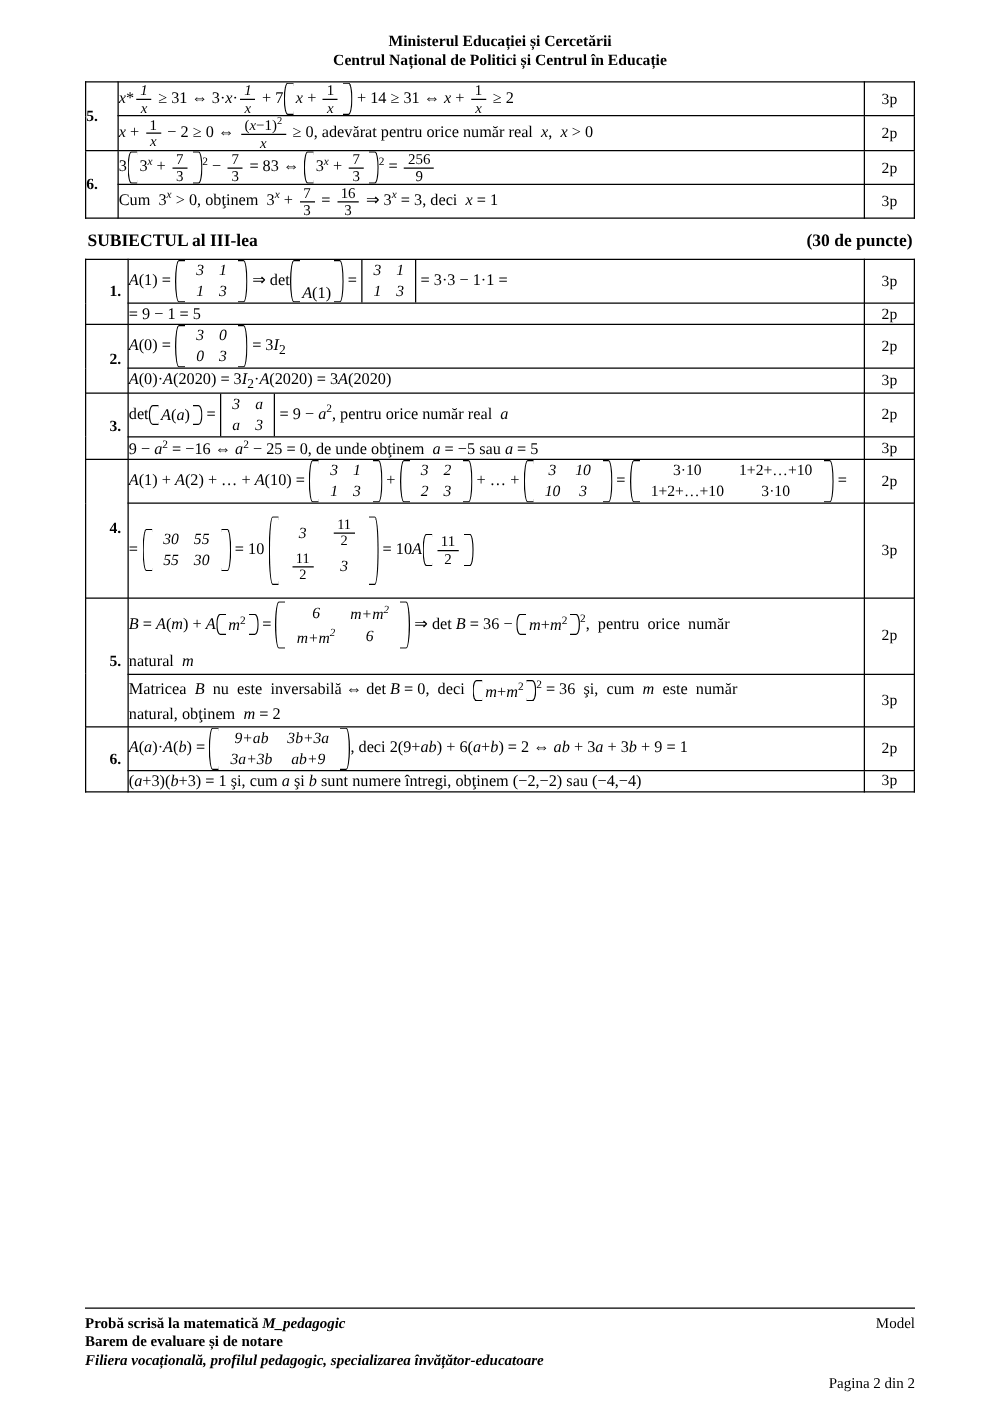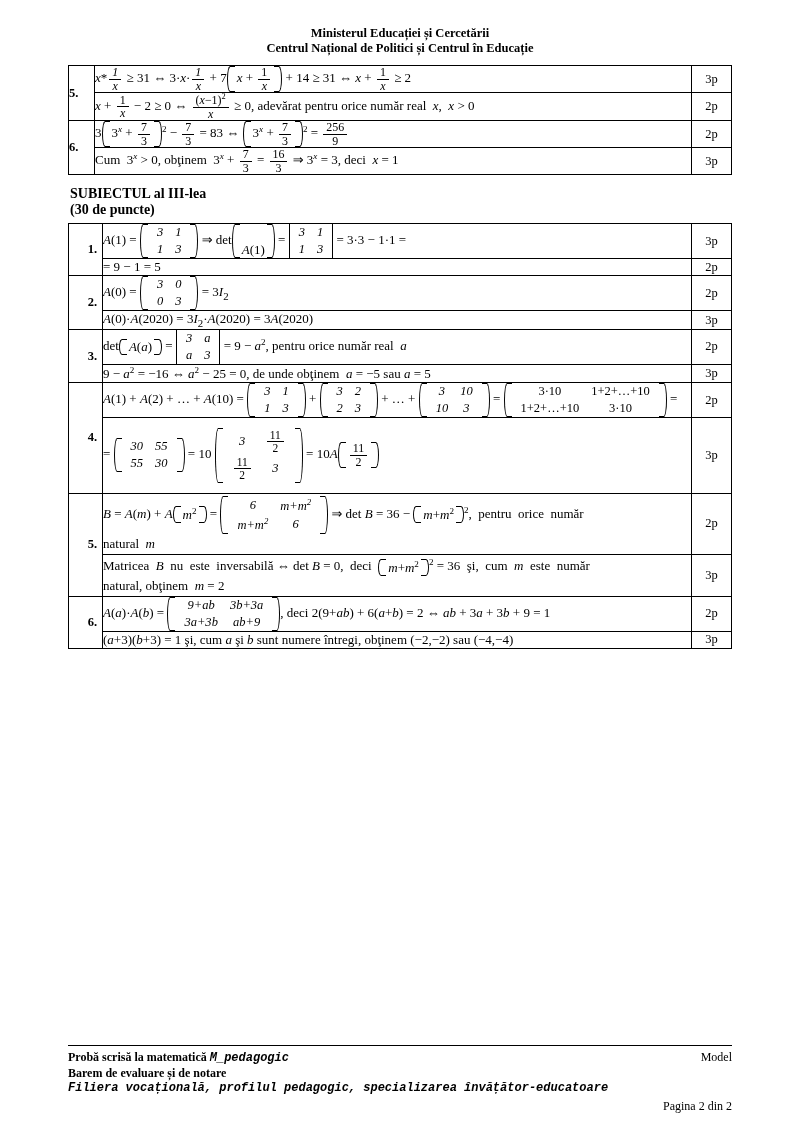--- a/index.html
+++ b/index.html
@@ -53,21 +53,20 @@
     font-size:12.5px;
   }
   .subject{
     display:flex;
     justify-content:space-between;
     align-items:baseline;
     font-weight:bold;
     font-size:14px;
     margin:11px 0 5px 0;
     padding:0 2px 0 2px;
-    flex-direction:column;
   }
   
   .m{font-family:"Liberation Serif", serif;font-style:italic;}
   .up{font-style:normal;}
   .frac{
     display:inline-block;
     vertical-align:middle;
     text-align:center;
     font-size:0.92em;
     line-height:1.05;
@@ -109,21 +108,21 @@
     font-size:12px;
   }
   .foot hr{
     border:none;border-top:1px solid #000;margin:0 0 4px 0;
   }
   .footgrid{
     display:flex;justify-content:space-between;align-items:flex-start;
   }
   .footleft div{line-height:15px;}
   .b{font-weight:bold;}
-  .it{font-style:italic;font-family:Liberation Mono, monospace;}
+  .it{font-style:italic;}
   .center{text-align:right;font-size:12px;margin-top:3px;}
 </style>
 </head>
 <body>
 
 <div class="page">
 
   <div class="hdr">
     <div>Ministerul Educației și Cercetării</div>
     <div>Centrul Național de Politici și Centrul în Educație</div>

